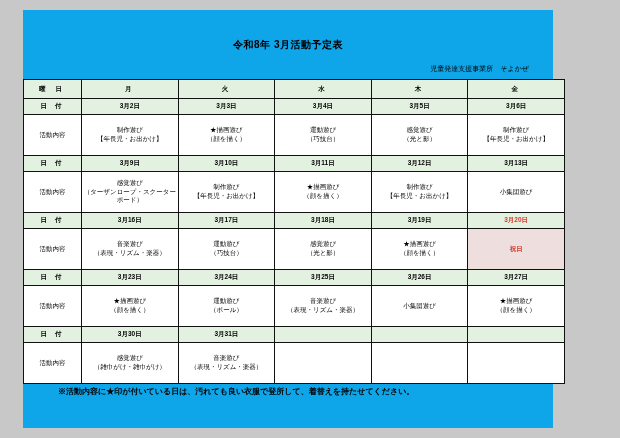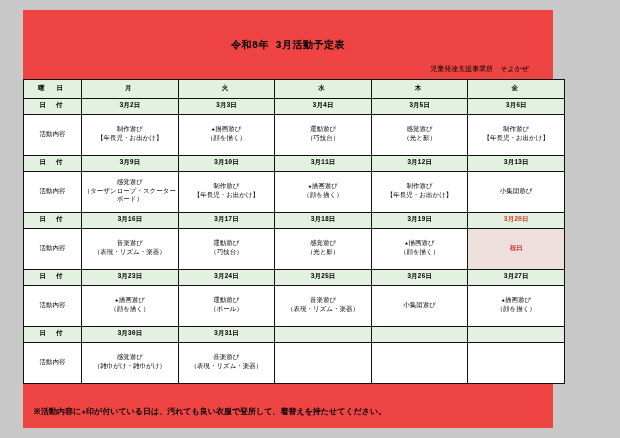--- a/index.html
+++ b/index.html
@@ -11,23 +11,22 @@
     height: 438px;
     background: #c8c8c8;
     font-family: "Liberation Sans", sans-serif;
   }
   .page {
     position: absolute;
     left: 23px;
     top: 10px;
     width: 530px;
     height: 418px;
-    background: #ef4444;
+    background: #0ea5e9;
     box-sizing: border-box;
-    font-family: Liberation Mono, monospace;
   }
   .title {
     text-align: center;
     font-size: 10px;
     font-weight: bold;
     color: #000;
     margin-top: 28px;
     letter-spacing: 0.5px;
   }
   .office {
@@ -92,22 +91,22 @@
     background: #efdede;
     color: #d83a2a;
     font-weight: bold;
   }
   .cellline { display: block; }
 
   .note {
     font-size: 8px;
     font-weight: bold;
     color: #000;
-    margin-top: 22px;
-    padding-left: 10px;
+    margin-top: 2px;
+    padding-left: 35px;
   }
 </style>
 </head>
 <body>
 
 <div class="page">
 
   <div class="title">令和8年  3月活動予定表</div>
 
   <div class="office">児童発達支援事業所　そよかぜ</div>

